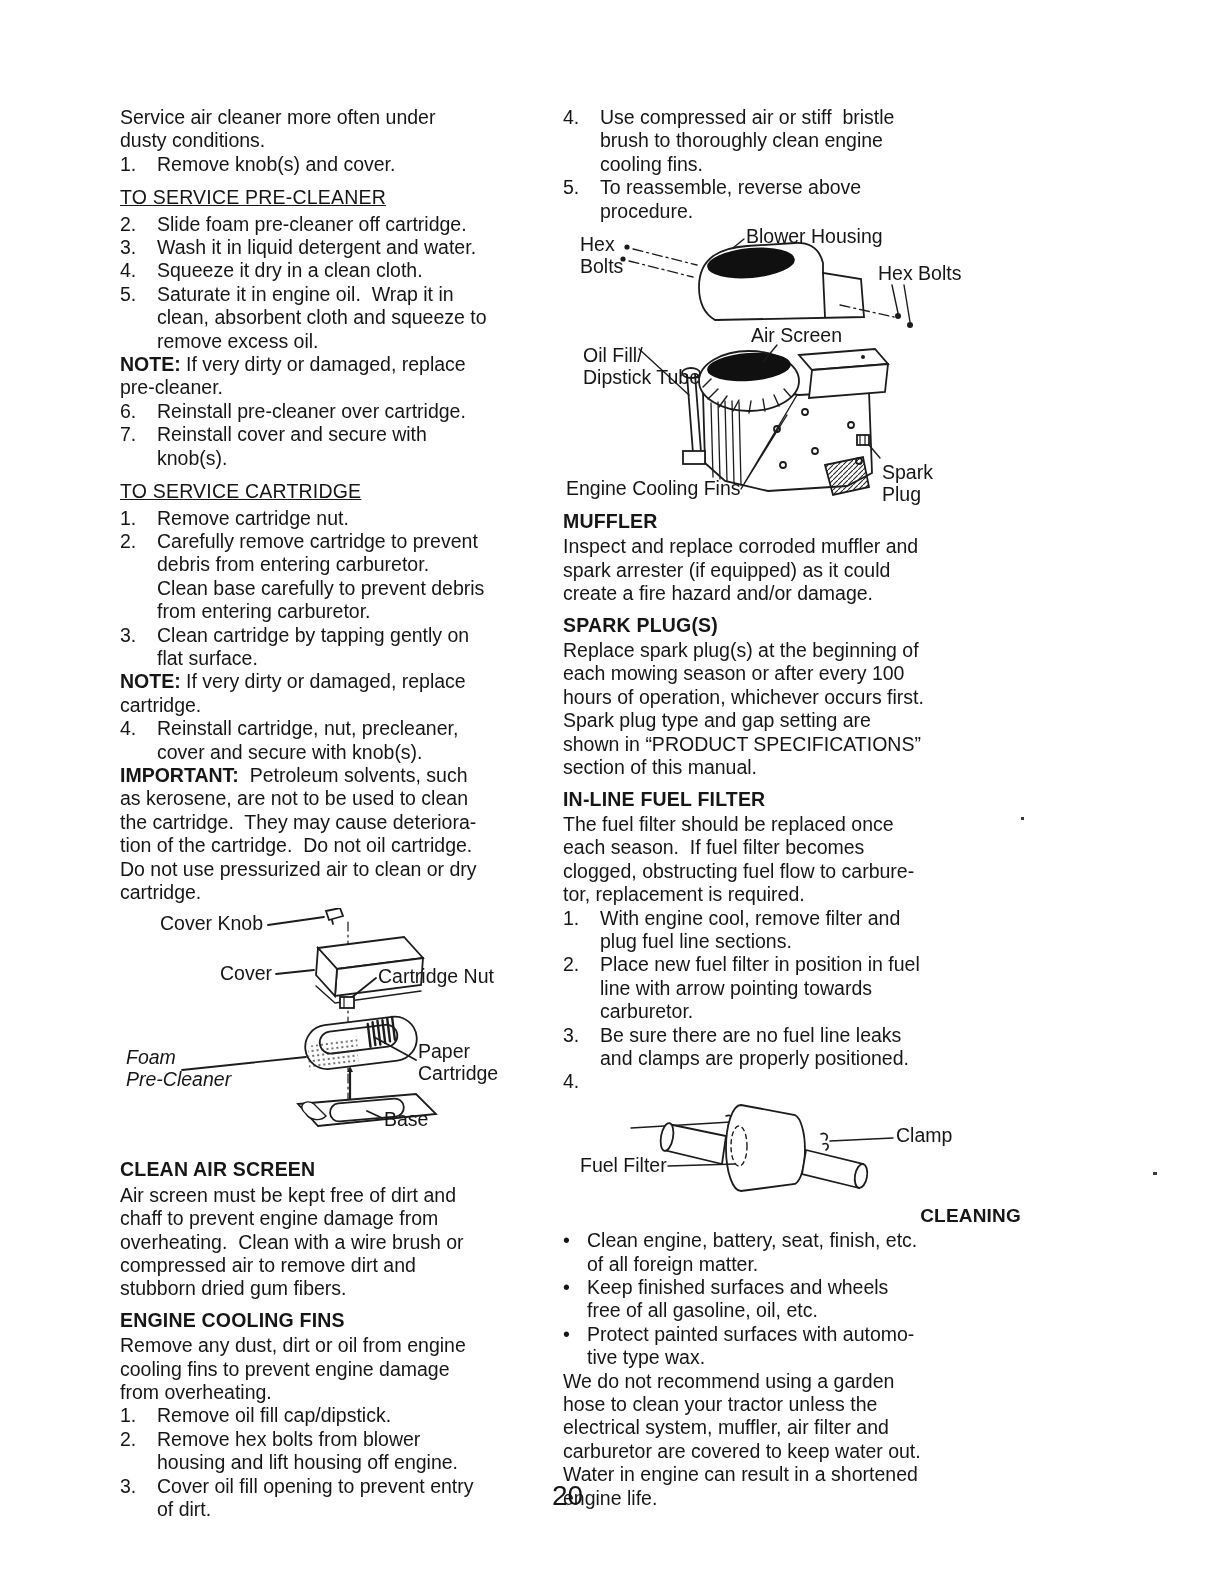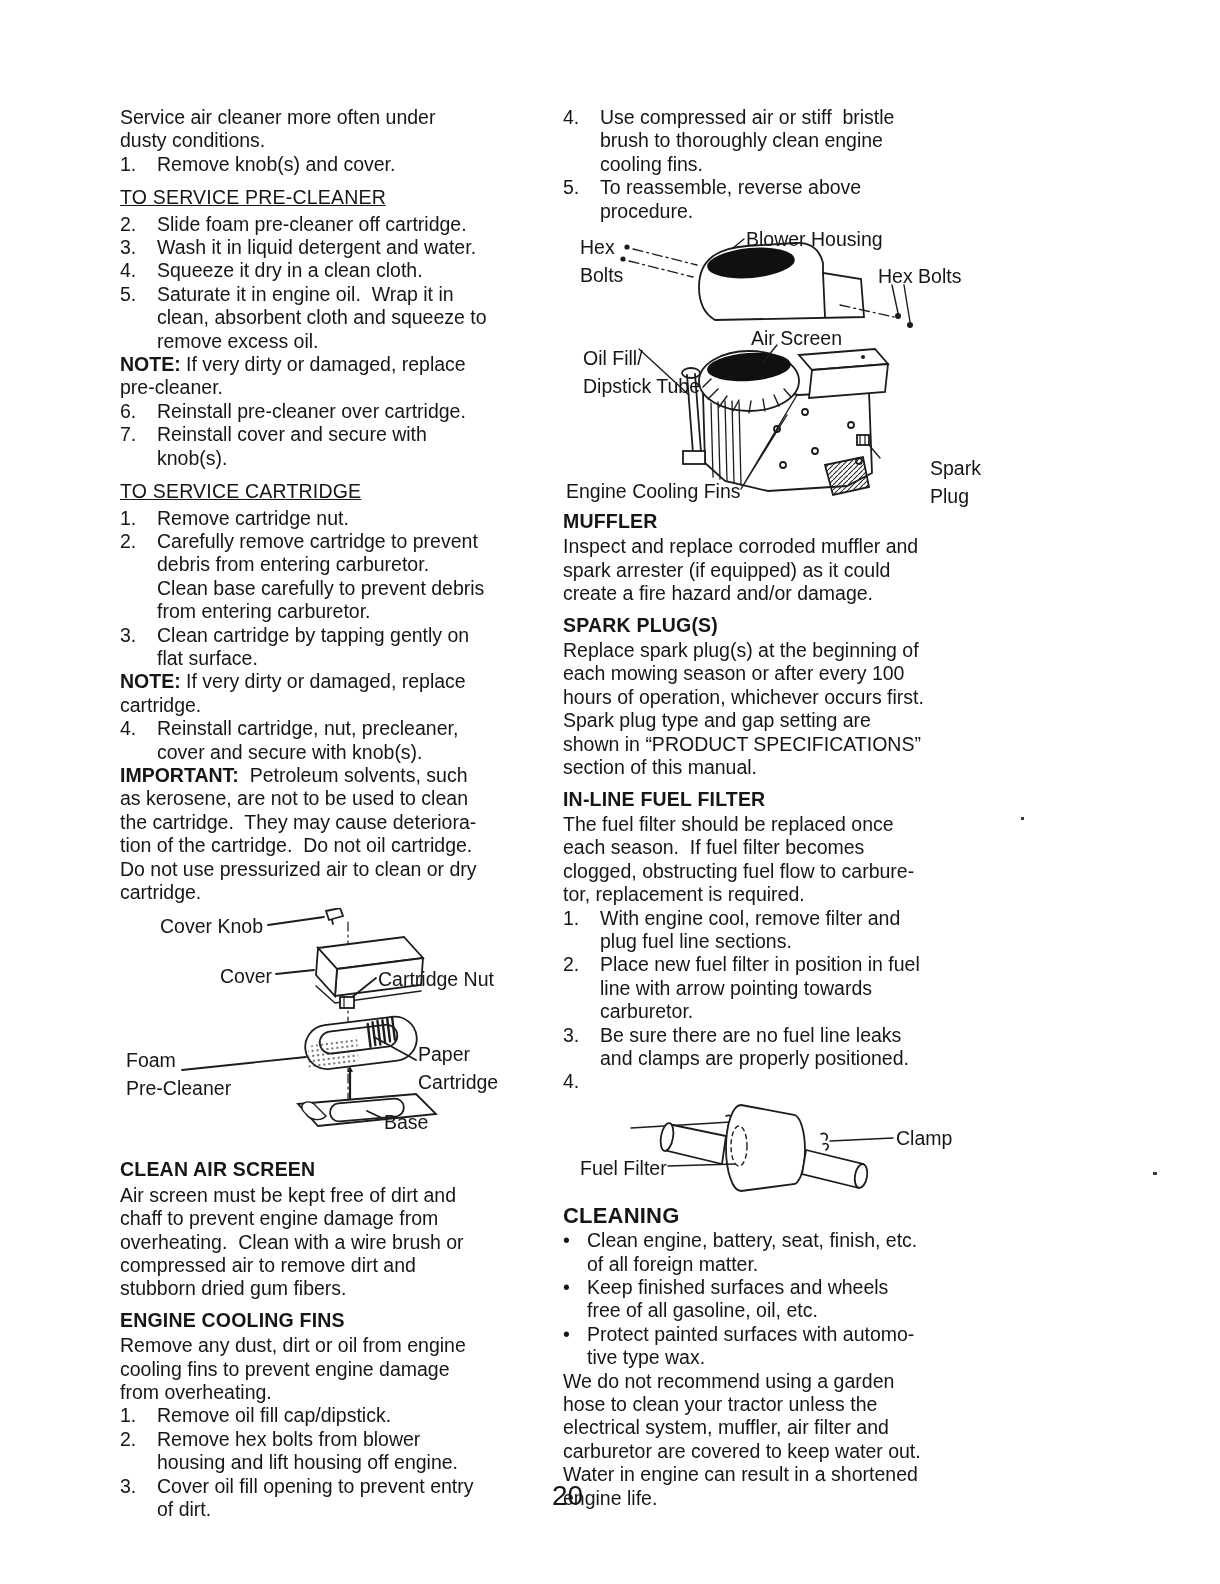--- a/index.html
+++ b/index.html
@@ -9,30 +9,30 @@
     color:#161616; position:relative; overflow:hidden;
   }
   .page { position:absolute; inset:0; }
   .col { position:absolute; font-size:19.5px; line-height:23.4px; }
   .col-left  { left:120px; top:106px; width:436px; }
   .col-right { left:563px; top:106px; width:458px; }
   p.para { margin:0; white-space:pre-wrap; }
   .lbl { font-weight:700; }
   .hd { font-weight:700; margin:8px 0 2px; letter-spacing:0.2px; }
   .hd-reg { font-weight:400; margin:10px 0 3px; letter-spacing:0.2px;text-decoration:underline; }
-  .hd-lg { font-size:22px; }
+  .hd-lg { font-size:19px;text-align:right; }
   .li { display:flex; }
   .li .num { flex:0 0 37px; }
   .li.bullet .num { flex:0 0 24px; }
   .li .txt { white-space:pre-wrap; }
   .dia { position:relative; }
   .dia-air   { height:242px; margin:4px 0 0; }
   .dia-eng   { height:277px; margin:2px 0 0; }
   .dia-fuel  { height:98px;  margin:4px 0 0; }
-  .dlabel { position:absolute; white-space:pre-wrap; line-height:28px; }
+  .dlabel { position:absolute; white-space:pre-wrap; line-height:22px; }
   svg.art { position:absolute; left:0; top:0; }
   .pageno { position:absolute; left:552px; top:1480px; font-size:28px; }
   .speck { position:absolute; background:#3a3a3a; }
   .speck-a { left:1021px; top:817px; width:3px; height:3px; }
   .speck-b { left:1153px; top:1172px; width:4px; height:3px; }
 </style>
 </head>
 <body>
 
 <div class="page">
@@ -164,21 +164,21 @@
           <g transform="rotate(-5 247 203)">
             <rect x="210" y="193" width="74" height="18" rx="9" fill="#fff"></rect>
           </g>
           <path d="M186,206 C176,198 186,190 194,196 L206,208 C200,214 190,212 186,206 Z" fill="#fff" stroke-width="1.4"></path>
           <line x1="262" y1="210" x2="247" y2="203"></line>
         </g>
       </svg>
       <div class="dlabel" style="left:40px; top:4px;">Cover Knob</div>
       <div class="dlabel" style="left:100px; top:54px;">Cover</div>
       <div class="dlabel" style="left:258px; top:57px;">Cartridge Nut</div>
-      <div class="dlabel" style="left:6px; top:138px;">Foam
+      <div class="dlabel" style="left:6px; top:138px;font-style:italic;">Foam
 Pre-Cleaner</div>
       <div class="dlabel" style="left:298px; top:132px;">Paper
 Cartridge</div>
       <div class="dlabel" style="left:264px; top:200px;">Base</div>
     </div>
 
     <div class="hd">CLEAN AIR SCREEN</div>
     <p class="para">Air screen must be kept free of dirt and
 chaff to prevent engine damage from
 overheating.  Clean with a wire brush or
@@ -296,21 +296,21 @@
         </g>
       </svg>
       <div class="dlabel" style="left:17px; top:8px;">Hex
 Bolts</div>
       <div class="dlabel" style="left:183px; top:0px;">Blower Housing</div>
       <div class="dlabel" style="left:315px; top:37px;">Hex Bolts</div>
       <div class="dlabel" style="left:20px; top:84px;margin-top:35px;">Oil Fill/
 Dipstick Tube</div>
       <div class="dlabel" style="left:188px; top:99px;">Air Screen</div>
       <div class="dlabel" style="left:3px; top:252px;">Engine Cooling Fins</div>
-      <div class="dlabel" style="left:319px; top:229px;margin-left:48px;">Spark
+      <div class="dlabel" style="left:319px; top:236px;">Spark
 Plug</div>
     </div>
 
     <div class="hd">MUFFLER</div>
     <p class="para">Inspect and replace corroded muffler and
 spark arrester (if equipped) as it could
 create a fire hazard and/or damage.</p>
 
     <div class="hd">SPARK PLUG(S)</div>
     <p class="para">Replace spark plug(s) at the beginning of

